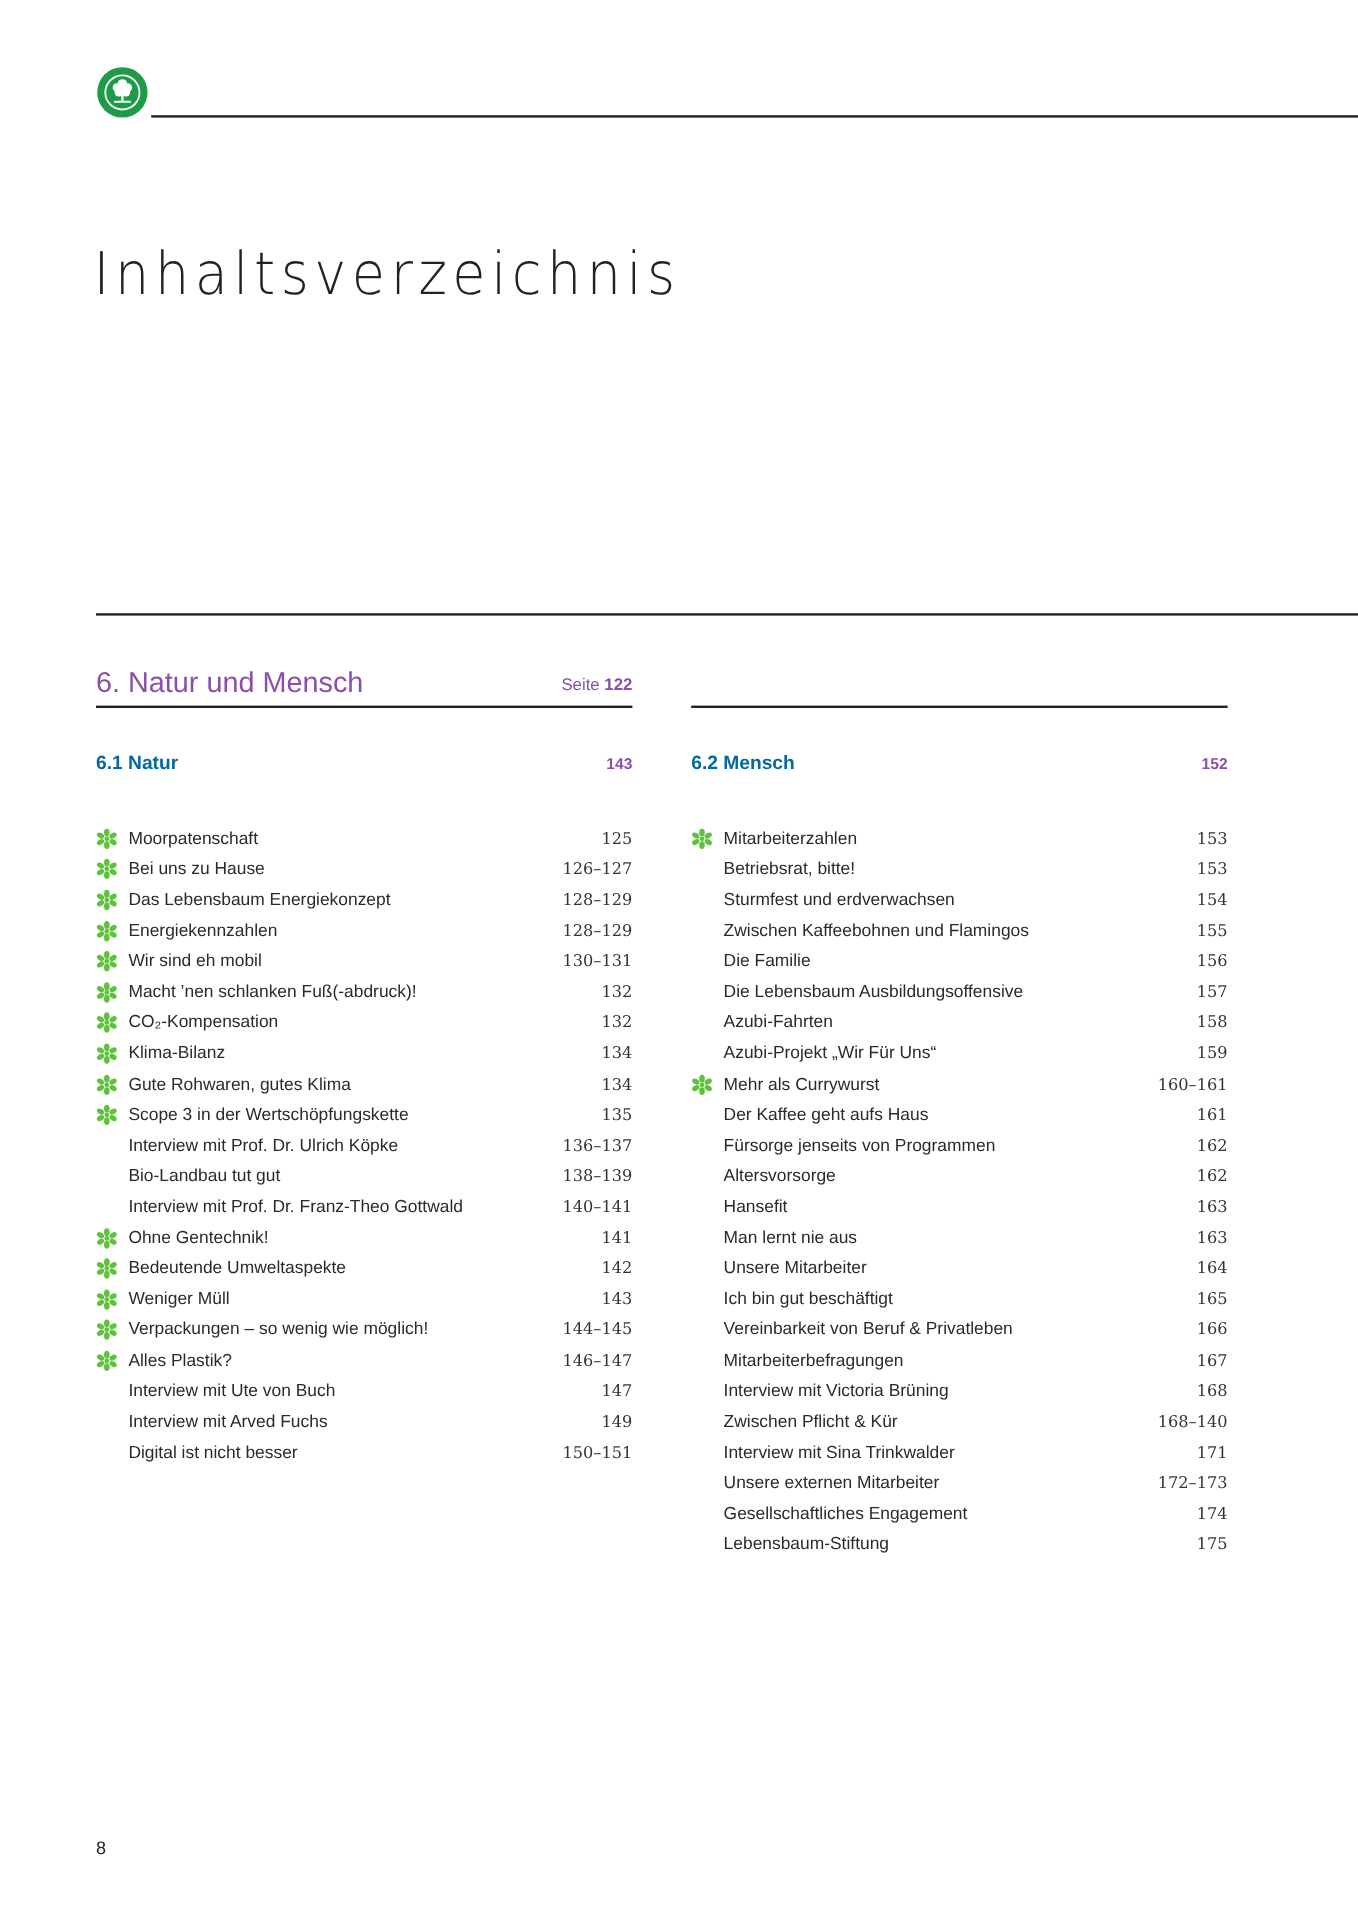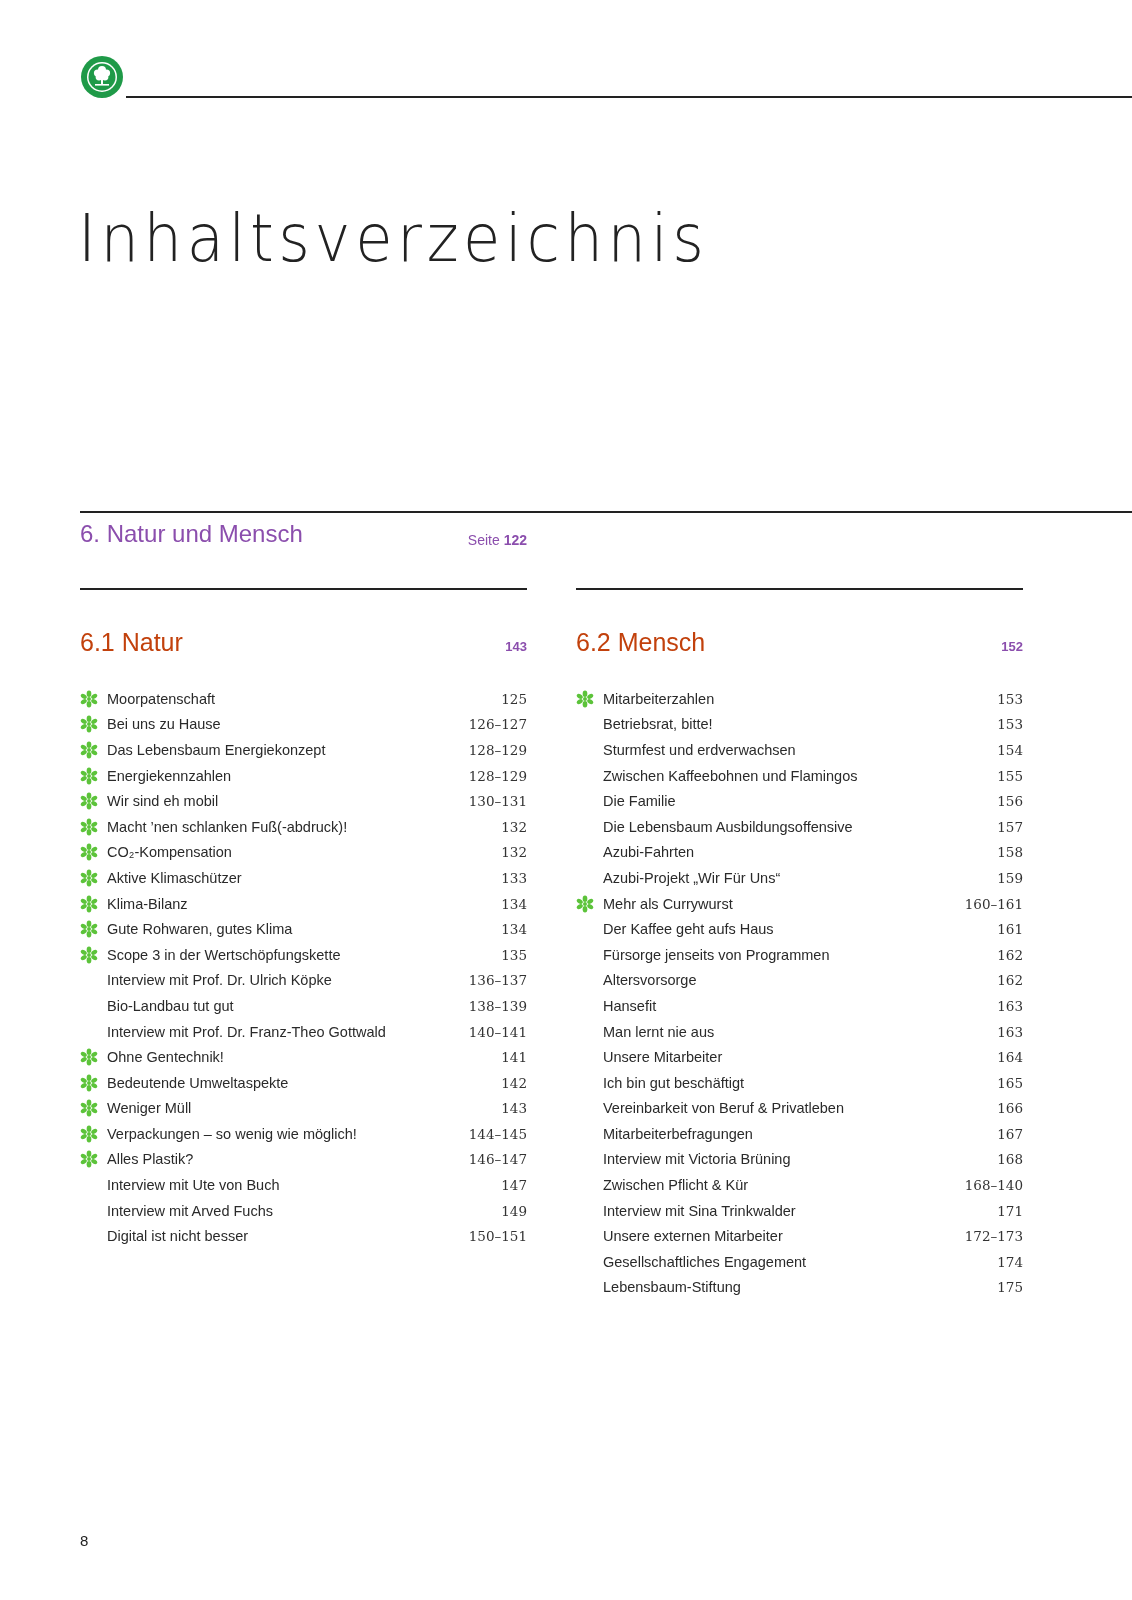--- a/index.html
+++ b/index.html
@@ -2,38 +2,38 @@
 <html><head>
 <meta charset="utf-8">
 <style>
   * { box-sizing: border-box; margin: 0; padding: 0; }
   html, body { width: 1132px; height: 1600px; background: #ffffff; overflow: hidden; }
   body { position: relative; font-family: "Liberation Sans", "DejaVu Sans", sans-serif; color: #2a2a2a; }
 
   .logo { position: absolute; left: 80px; top: 55px; width: 44px; height: 44px; }
   .top-rule { position: absolute; left: 126px; top: 96px; width: 1006px; height: 1.5px; background: #222; }
 
-  .page-title { position: absolute; left: 78px; top: 200px; font-size: 66px; font-weight: 300; letter-spacing: 5px; color: #222; font-family: "DejaVu Sans", "Liberation Sans", sans-serif; font-stretch: condensed; }
+  .page-title { position: absolute; left: 78px; top: 200px; font-size: 49px; font-weight: 300; letter-spacing: 5px; color: #222; font-family: "DejaVu Sans", "Liberation Sans", sans-serif; font-stretch: condensed; }
   .page-title span { display:inline-block; transform: scaleX(0.92); transform-origin: left; }
 
   .mid-rule { position: absolute; left: 80px; top: 511px; width: 1052px; height: 1.5px; background: #222; }
 
-  .chapter { position: absolute; left: 80px; top: 520px; width: 447px; display: flex; justify-content: space-between; align-items: flex-end; }
+  .chapter { position: absolute; left: 80px; top: 556px; width: 447px; display: flex; justify-content: space-between; align-items: center; }
   .chapter-title { font-size: 24px; color: #8b4ead; font-weight: 500; }
   .chapter-page { font-size: 14px; color: #8b4ead; }
   .chapter-page b { font-weight: 700; }
   .chapter-rule-l { position: absolute; left: 80px; top: 588px; width: 447px; height: 1.5px; background: #222; }
   .chapter-rule-r { position: absolute; left: 576px; top: 588px; width: 447px; height: 1.5px; background: #222; }
 
   .col { position: absolute; top: 628px; width: 447px; }
   .col.left { left: 80px; }
   .col.right { left: 576px; }
 
   .sec-head { display: flex; justify-content: space-between; align-items: baseline; height: 58px; }
-  .sec-title { font-size: 25px; color: #c2410c; font-weight: 400; }
+  .sec-title { font-size: 16px; color: #0369a1; font-weight: 700; }
   .sec-page { font-size: 13px; color: #8b4ead; font-weight: 700; }
 
   .entries { list-style: none; margin-top: 0; }
   .entry { display: flex; align-items: center; height: 25.6px; font-size: 14.5px; color: #2a2a2a; }
   .entry .ico { width: 27px; flex: 0 0 27px; display: flex; align-items: center; }
   .entry .ico svg { width: 18px; height: 18px; display: block; }
   .entry .label { flex: 1; white-space: nowrap; }
   .entry .pg { font-size: 14px; text-align: right; font-family: "DejaVu Serif", "Liberation Serif", serif; font-size: 13.5px; color: #333; }
 
   .footer-page { position: absolute; left: 80px; top: 1532px; font-size: 15px; color: #222; }
@@ -203,37 +203,20 @@
   <ellipse cx="10" cy="4.2" rx="2.6" ry="3.6"></ellipse>
   <ellipse cx="10" cy="15.8" rx="2.6" ry="3.6"></ellipse>
   <ellipse cx="4.2" cy="7" rx="3.6" ry="2.4" transform="rotate(30 4.2 7)"></ellipse>
   <ellipse cx="15.8" cy="7" rx="3.6" ry="2.4" transform="rotate(-30 15.8 7)"></ellipse>
   <ellipse cx="4.2" cy="13" rx="3.6" ry="2.4" transform="rotate(-30 4.2 13)"></ellipse>
   <ellipse cx="15.8" cy="13" rx="3.6" ry="2.4" transform="rotate(30 15.8 13)"></ellipse>
   <circle cx="10" cy="10" r="2.2"></circle>
             </g>
           </svg>
         </span>
-        <span class="label">Aktive Klimaschützer</span>
-        <span class="pg">133</span>
-      </li>
-      <li class="entry">
-        <span class="ico">
-          <svg viewBox="0 0 20 20">
-            <g fill="#5cc33a">
-  <ellipse cx="10" cy="4.2" rx="2.6" ry="3.6"></ellipse>
-  <ellipse cx="10" cy="15.8" rx="2.6" ry="3.6"></ellipse>
-  <ellipse cx="4.2" cy="7" rx="3.6" ry="2.4" transform="rotate(30 4.2 7)"></ellipse>
-  <ellipse cx="15.8" cy="7" rx="3.6" ry="2.4" transform="rotate(-30 15.8 7)"></ellipse>
-  <ellipse cx="4.2" cy="13" rx="3.6" ry="2.4" transform="rotate(-30 4.2 13)"></ellipse>
-  <ellipse cx="15.8" cy="13" rx="3.6" ry="2.4" transform="rotate(30 15.8 13)"></ellipse>
-  <circle cx="10" cy="10" r="2.2"></circle>
-            </g>
-          </svg>
-        </span>
         <span class="label">Klima-Bilanz</span>
         <span class="pg">134</span>
       </li>
       <li class="entry">
         <span class="ico">
           <svg viewBox="0 0 20 20">
             <g fill="#5cc33a">
   <ellipse cx="10" cy="4.2" rx="2.6" ry="3.6"></ellipse>
   <ellipse cx="10" cy="15.8" rx="2.6" ry="3.6"></ellipse>
   <ellipse cx="4.2" cy="7" rx="3.6" ry="2.4" transform="rotate(30 4.2 7)"></ellipse>

